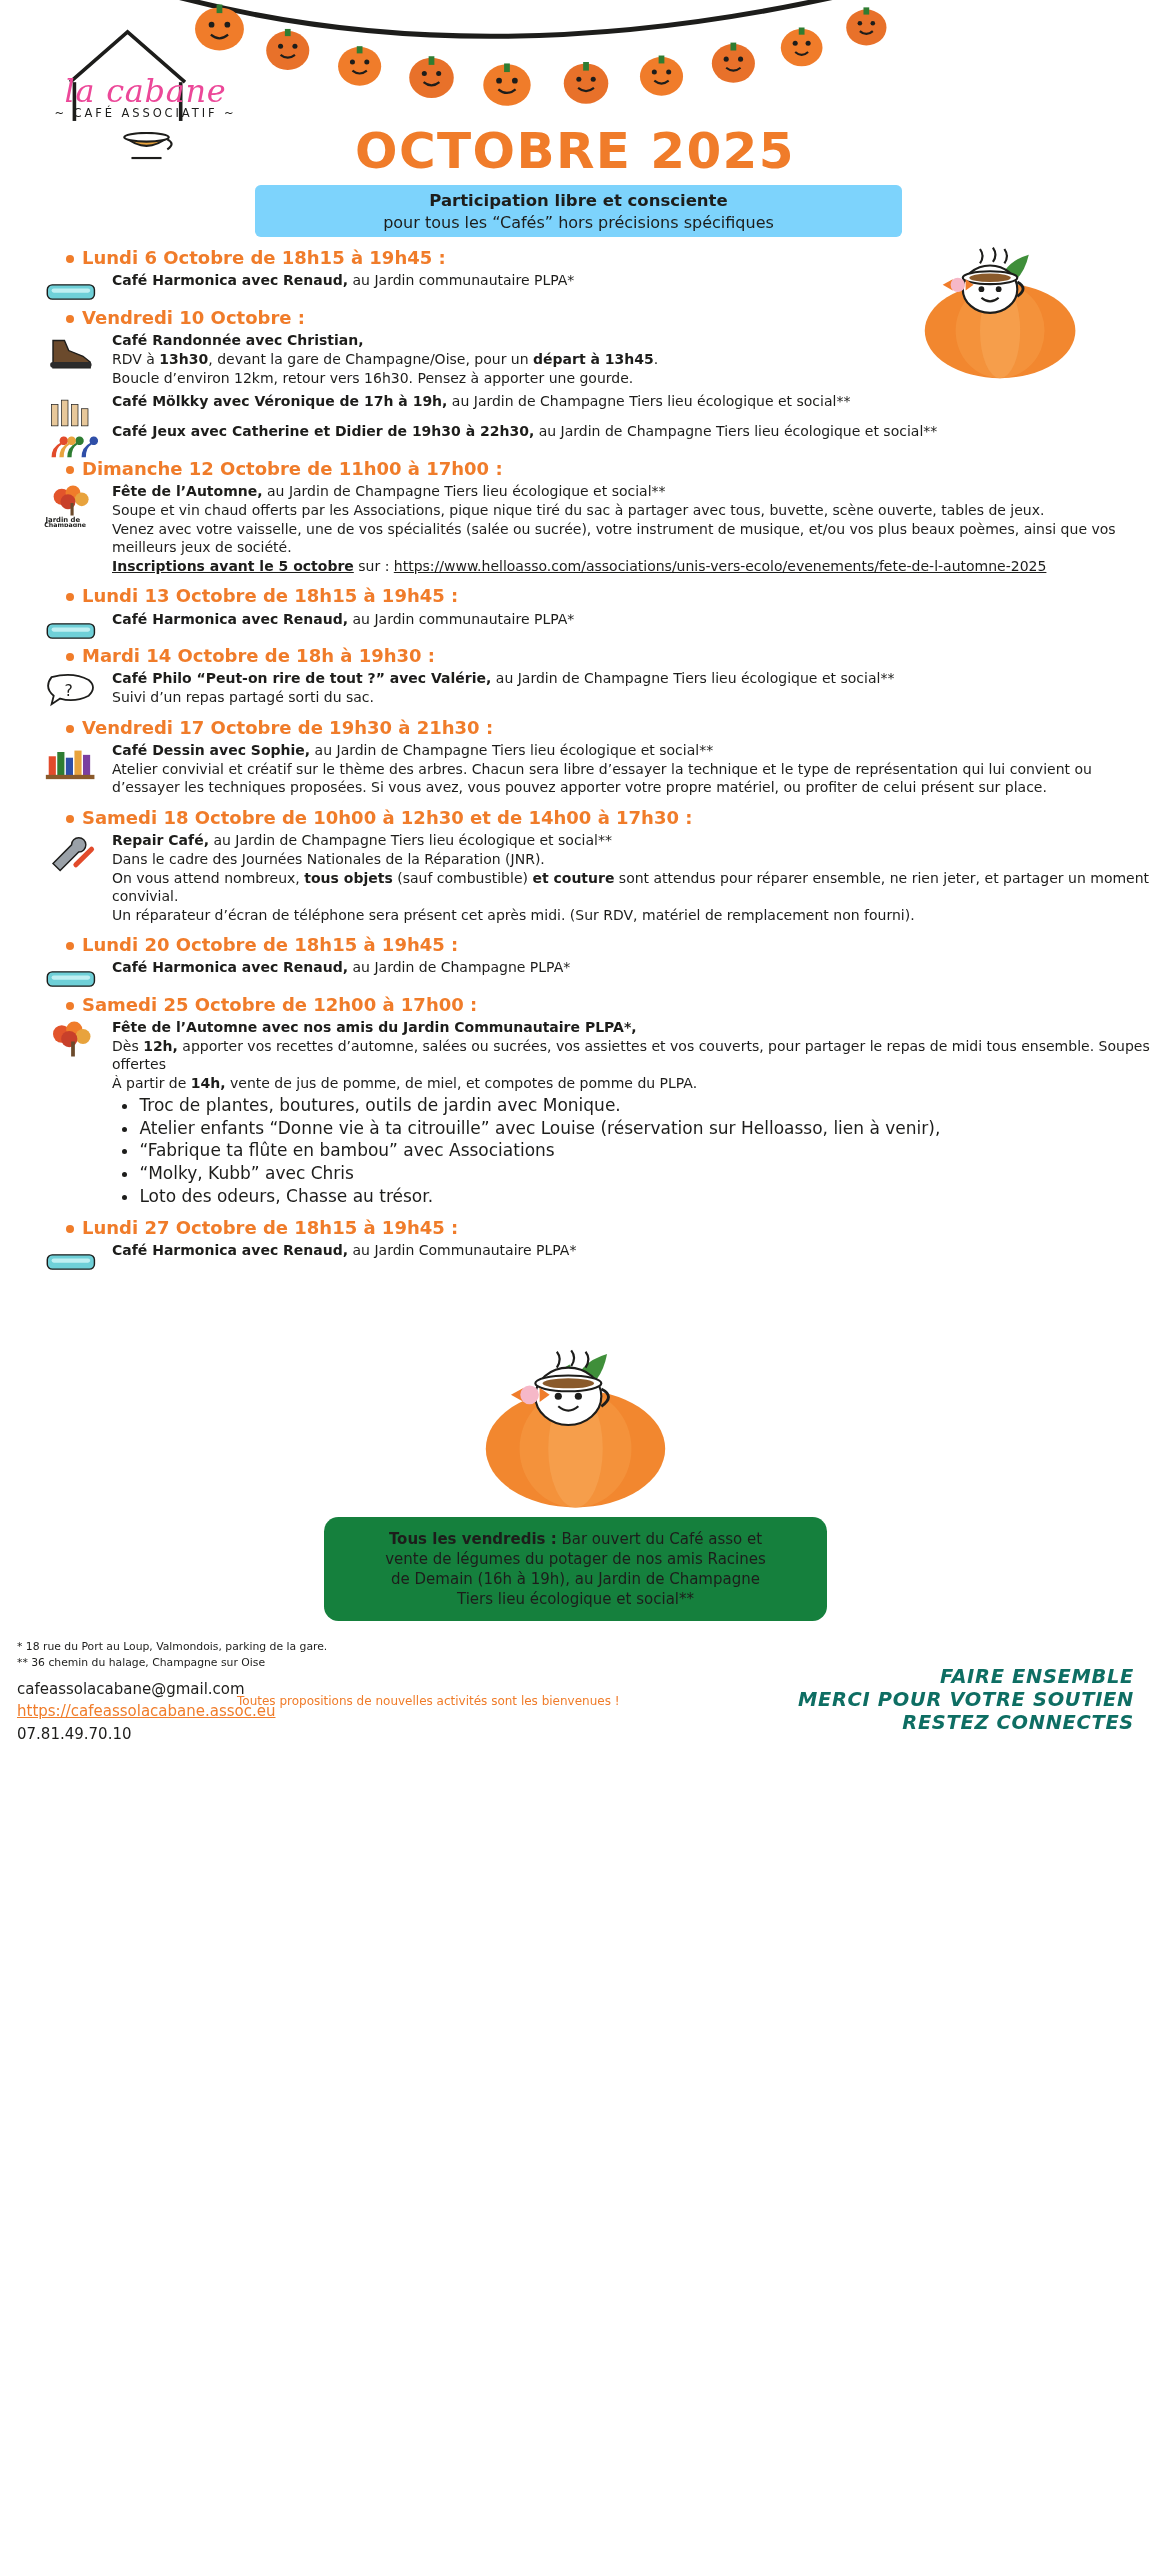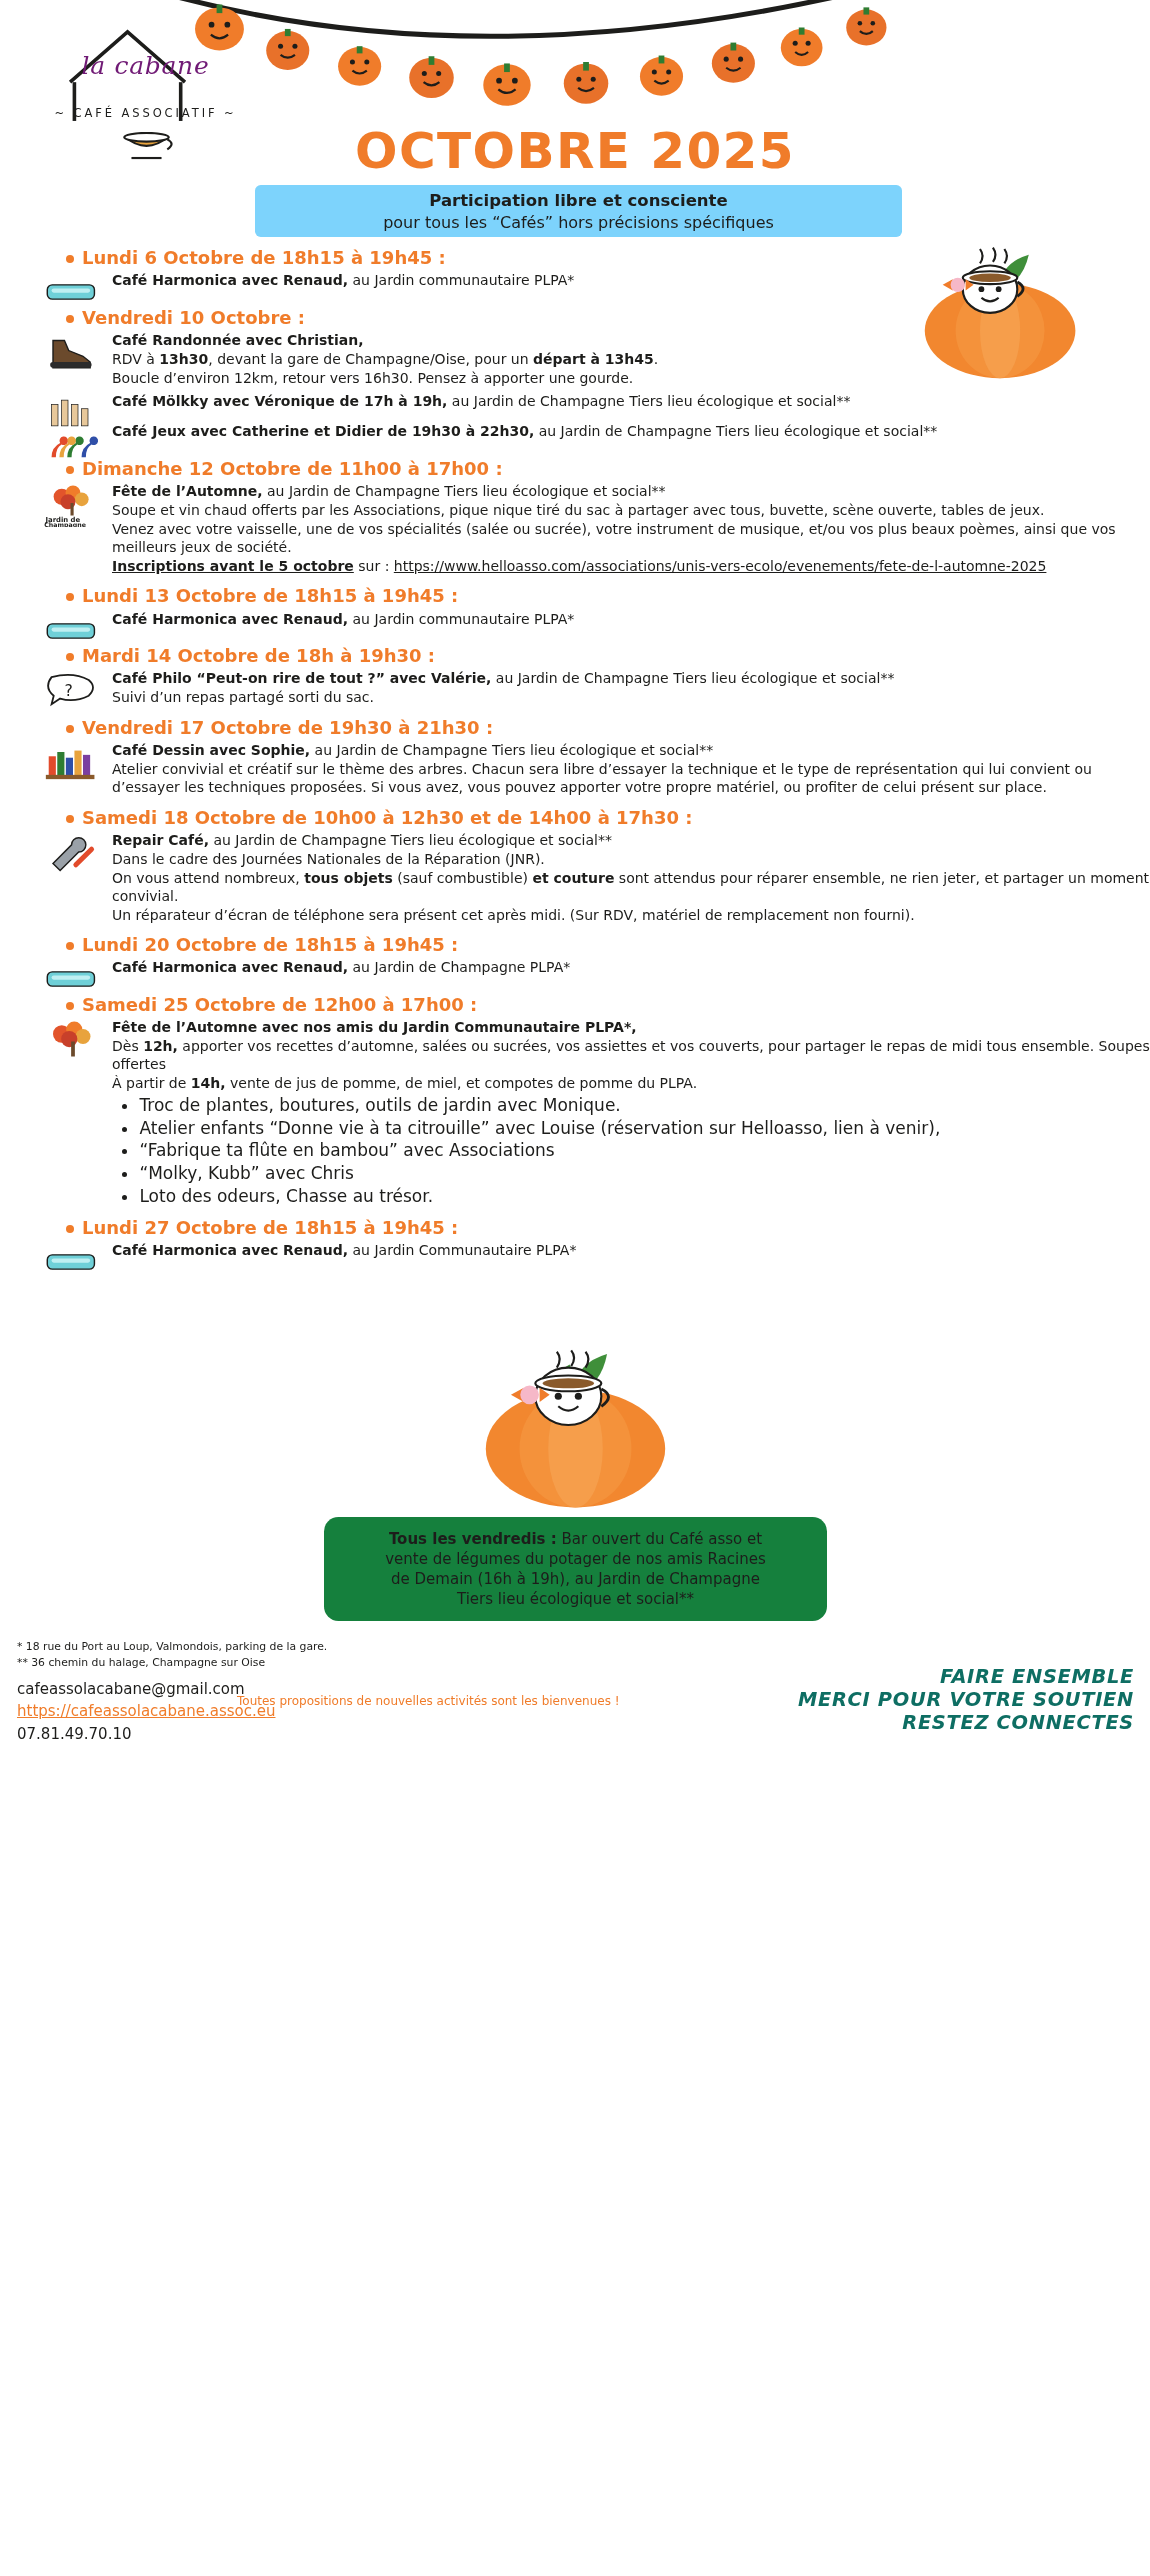--- a/index.html
+++ b/index.html
@@ -15,26 +15,26 @@
   }
 
   
   .header { position:relative; height:237px; }
 
   .logo-block {
     position:absolute; left:27px; top:13px; width:237px; height:180px;
     text-align:center;
   }
   .logo-name {
-    position:absolute; left:0; top:38px; width:237px;
+    position:absolute; left:0; top:59px; width:237px;
     font-family:"DejaVu Serif", serif;
     font-style:italic;
-    font-size:25px;
+    font-size:32px;
     letter-spacing:0.7px;
-    color:#701a75;
+    color:#ec4899;
   }
   .logo-sub {
     position:absolute; left:0; top:93px; width:237px;
     font-size:11.5px; letter-spacing:2.9px; color:#1d1d1b;
   }
   .logo-cup {
     position:absolute; left:93px; top:119px; width:53px; height:32px;
   }
 
   .garland { position:absolute; left:144px; top:-7.2px; width:805px; height:115px; }

